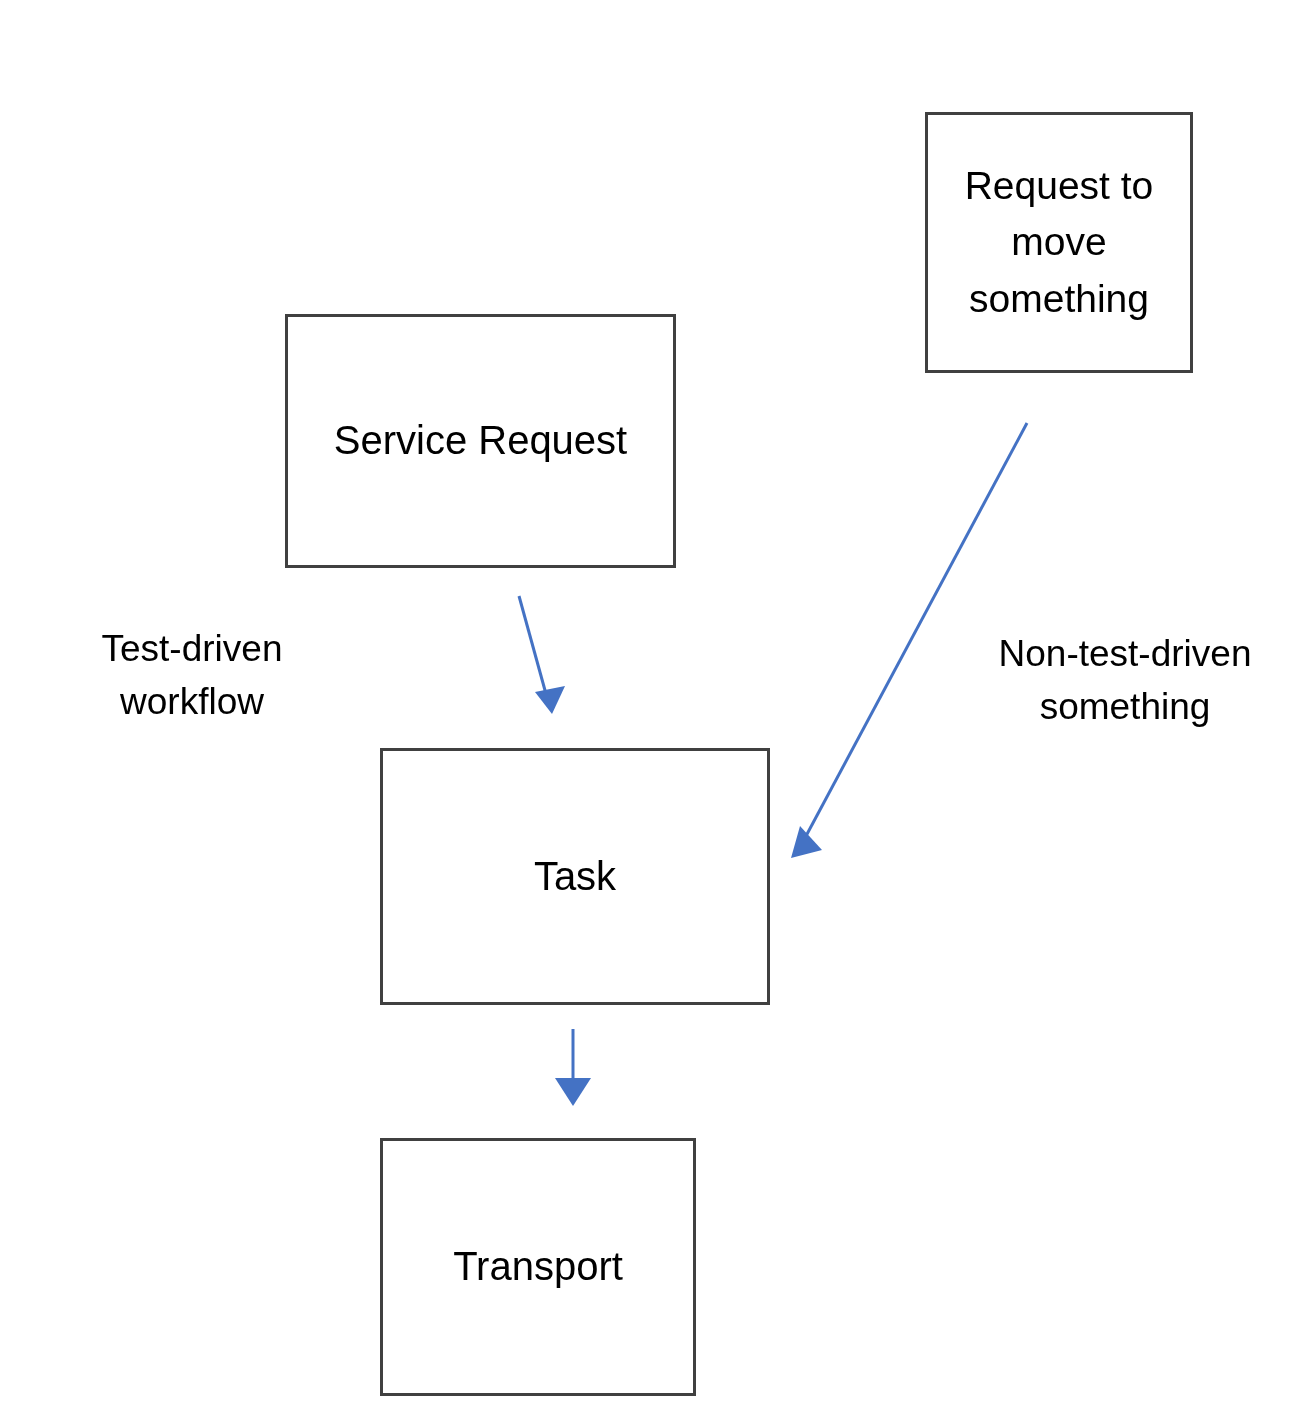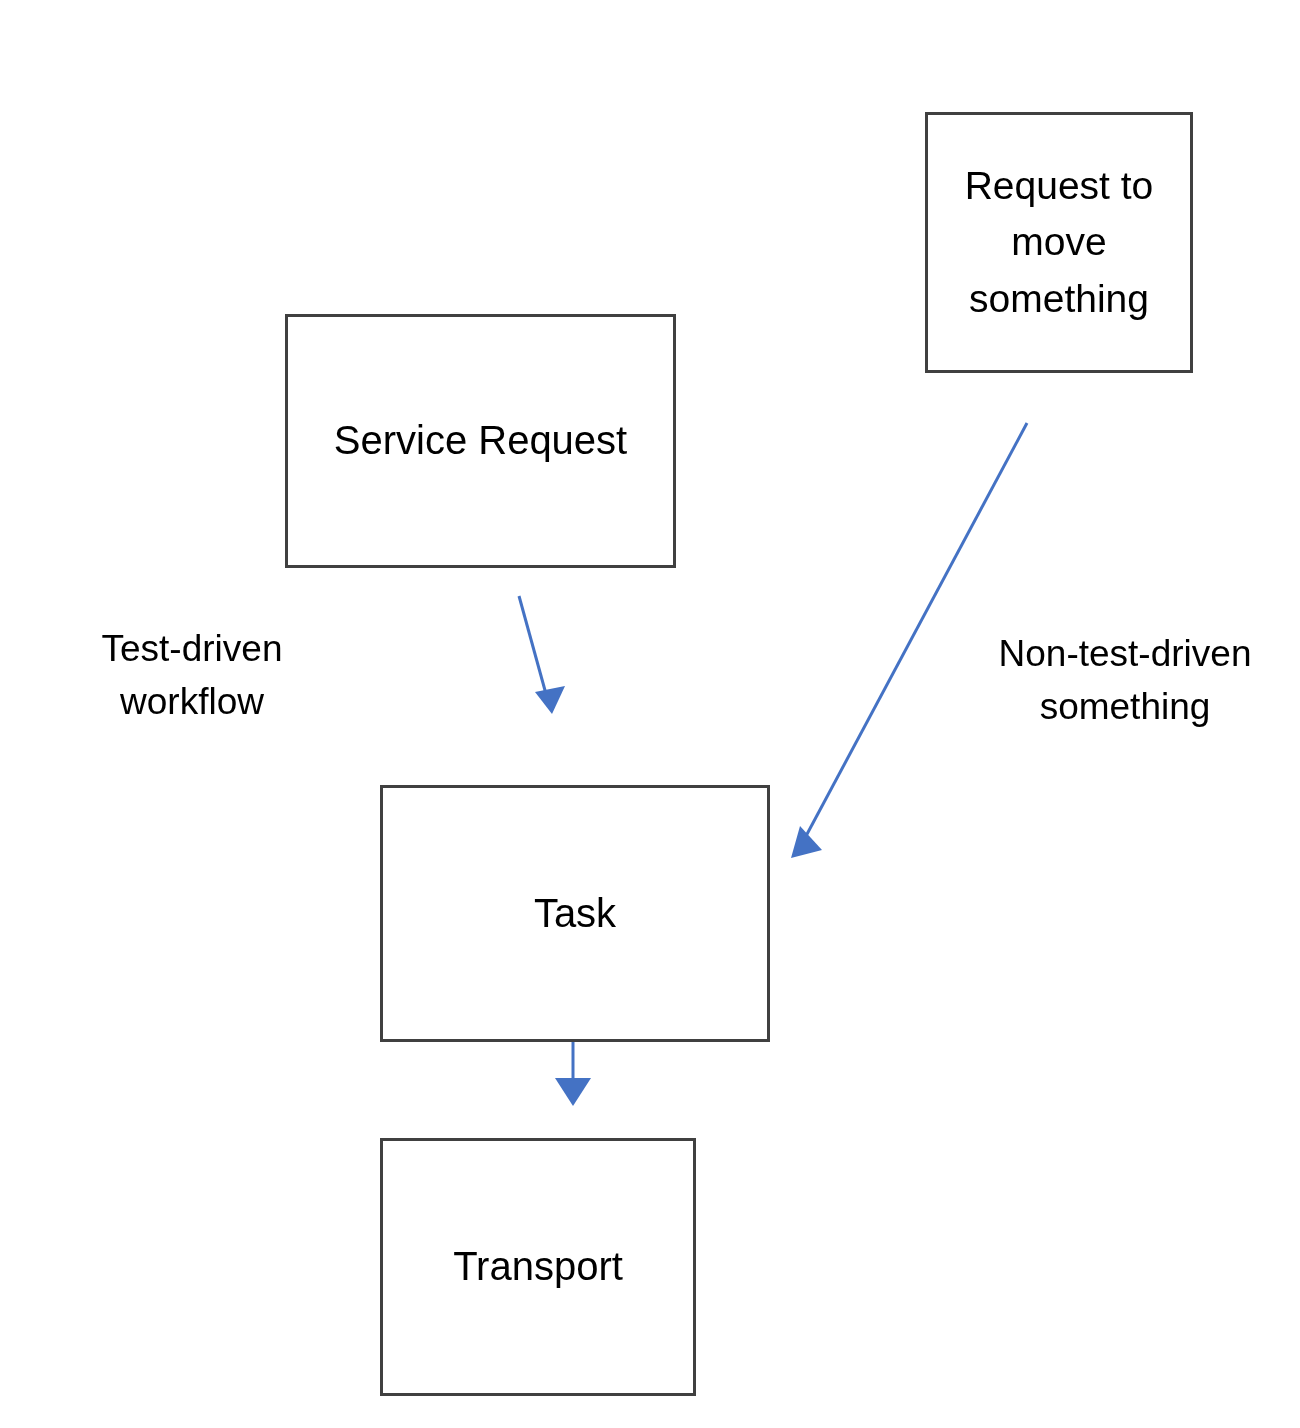--- a/index.html
+++ b/index.html
@@ -48,21 +48,21 @@
     line-height: 1.45;
   }
   #node-service-request {
     left: 285px;
     top: 314px;
     width: 391px;
     height: 254px;
   }
   #node-task {
     left: 380px;
-    top: 785px;
+    top: 748px;
     width: 390px;
     height: 257px;
   }
   #node-transport {
     left: 380px;
     top: 1138px;
     width: 316px;
     height: 258px;
   }
   .free-label {

